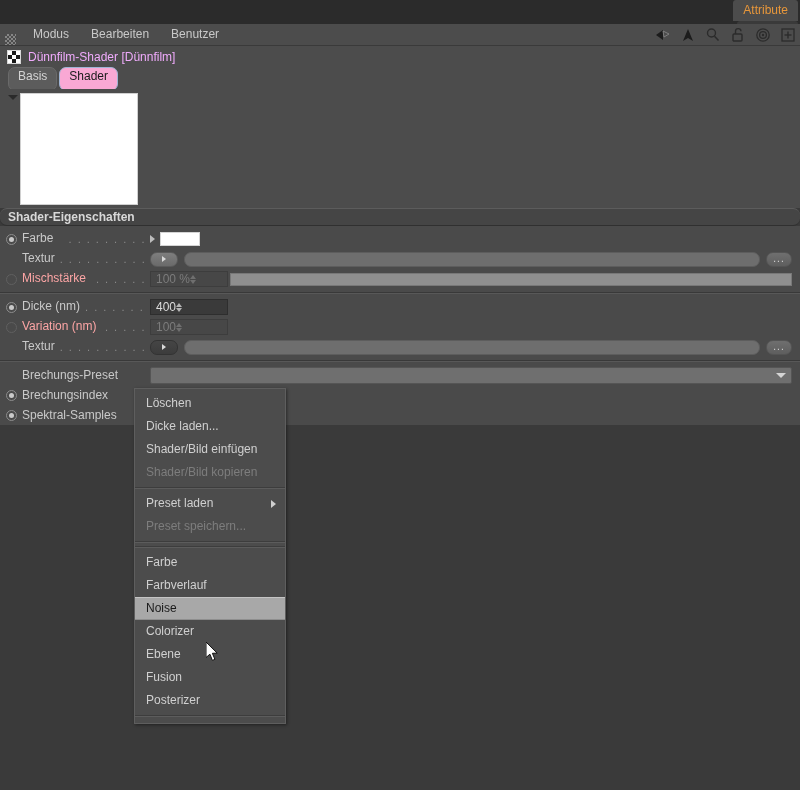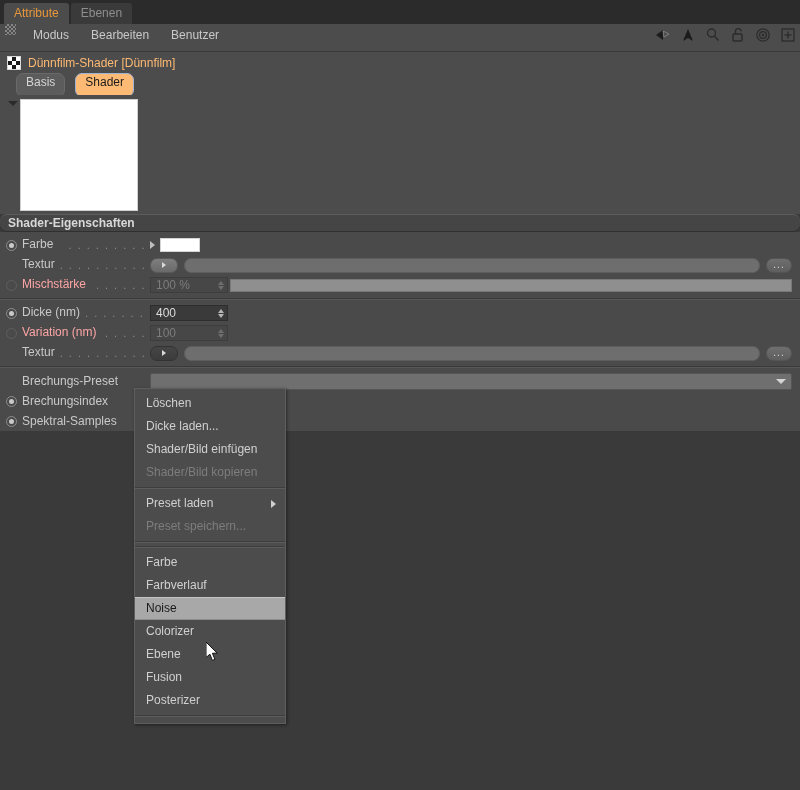--- a/index.html
+++ b/index.html
@@ -19,43 +19,44 @@
   }
 
   
   .tabstrip {
     height: 24px;
     background: #2b2b2b;
     display: flex;
     align-items: flex-end;
     padding-left: 4px;
     box-sizing: border-box;
+    flex-direction: column;
   }
   .tab {
     height: 21px;
     line-height: 21px;
     padding: 0 10px;
     font-size: 12px;
     border-radius: 3px 3px 0 0;
     color: #8e8e8e;
     background: #3a3a3a;
     margin-right: 2px;
     cursor: default;
   }
   .tab.active {
     background: #4c4c4c;
     color: #e8973a;
   }
 
   
   .menubar {
-    height: 28px;
+    height: 22px;
     background: #4c4c4c;
     display: flex;
-    align-items: flex-start;
+    align-items: flex-end;
     border-bottom: 1px solid #3a3a3a;
     box-sizing: border-box;
     position: relative;
   }
   .grip {
     width: 11px;
     height: 11px;
     margin: 0 6px 0 5px;
     background-image:
       linear-gradient(45deg, #9a9a9a 25%, transparent 25%, transparent 75%, #9a9a9a 75%),
@@ -95,21 +96,21 @@
     margin-right: 7px;
     border: 1px solid #d8d8d8;
     box-sizing: border-box;
     background-color: #ffffff;
     background-image:
       linear-gradient(45deg, #1a1a1a 25%, transparent 25%, transparent 75%, #1a1a1a 75%),
       linear-gradient(45deg, #1a1a1a 25%, transparent 25%, transparent 75%, #1a1a1a 75%);
     background-size: 8px 8px;
     background-position: 0 0, 4px 4px;
   }
-  .titletext { font-size: 12px; color: #fdba74; }
+  .titletext { font-size: 12px; color: #f0abfc; }
 
   
   .subtabs {
     height: 21px;
     background: #4c4c4c;
     display: flex;
     align-items: center;
     padding-left: 8px;
     gap: 2px;
   }
@@ -117,24 +118,23 @@
     height: 24px;
     line-height: 17px;
     padding: 0 9px;
     font-size: 12px;
     border-radius: 7px;
     background: #5c5c5c;
     color: #d4d4d4;
     border: 1px solid #6a6a6a;
     box-sizing: border-box;
     cursor: default;
-    margin-left: 8px;
   }
   .subtab.sel {
-    background: #fdba74;
+    background: #f9a8d4;
     color: #1a1a1a;
     border-color: #9fb4d4;
   }
 
   
   .previewzone {
     background: #4c4c4c;
     height: 119px;
     position: relative;
   }
@@ -289,21 +289,21 @@
   }
 
   
   .numfield {
     width: 78px; height: 16px;
     background: #3a3a3a;
     border: 1px solid #2e2e2e;
     box-sizing: border-box;
     display: flex;
     align-items: center;
-    justify-content: space-between;
+    justify-content: flex-start;
     padding: 0 3px 0 5px;
     color: #dcdcdc;
     font-size: 12px;
     flex: 0 0 auto;
   }
   .numfield.dim { color: #7c7c7c; background: #474747; border-color: #3d3d3d; }
   .spin {
     display: flex; flex-direction: column;
     align-items: center; justify-content: center;
     gap: 1px;

